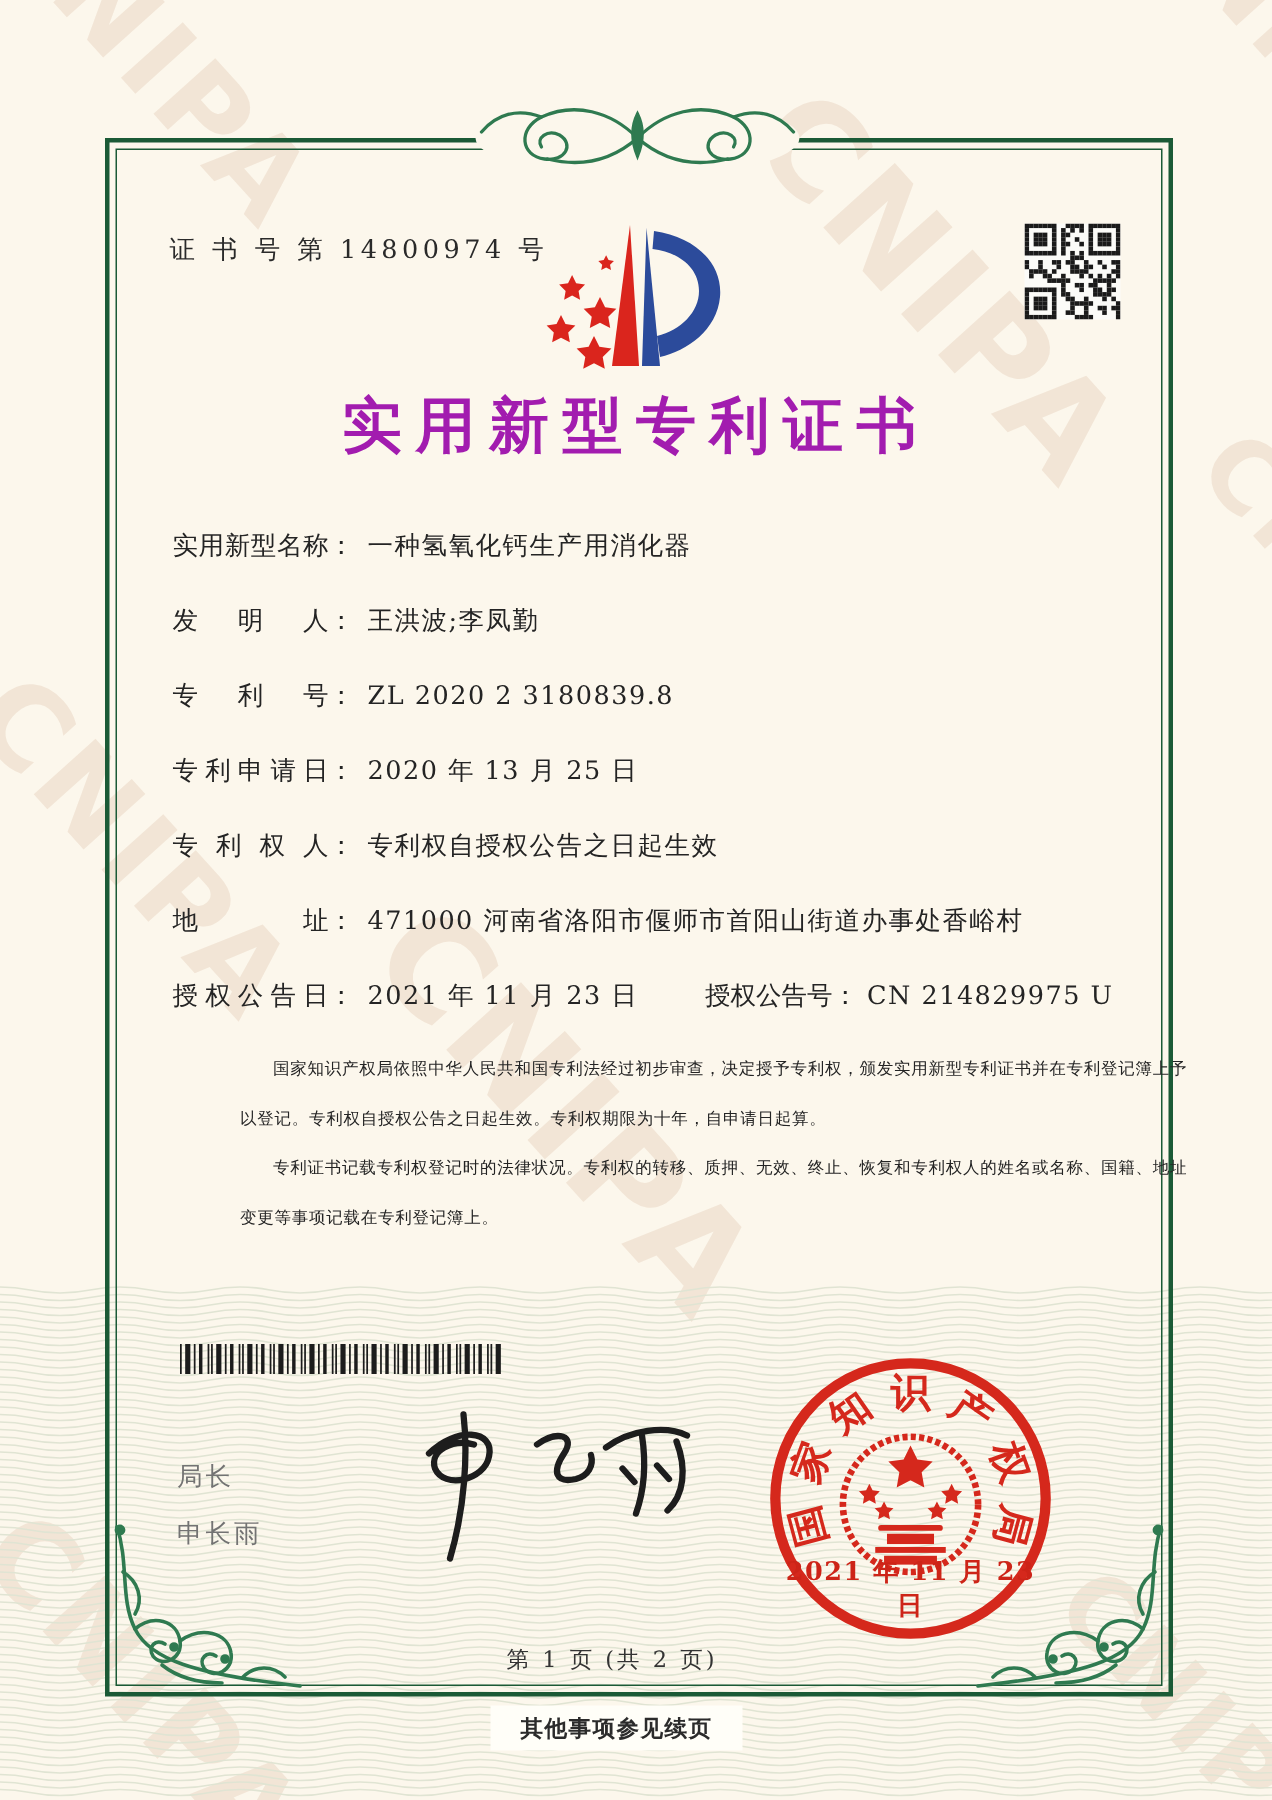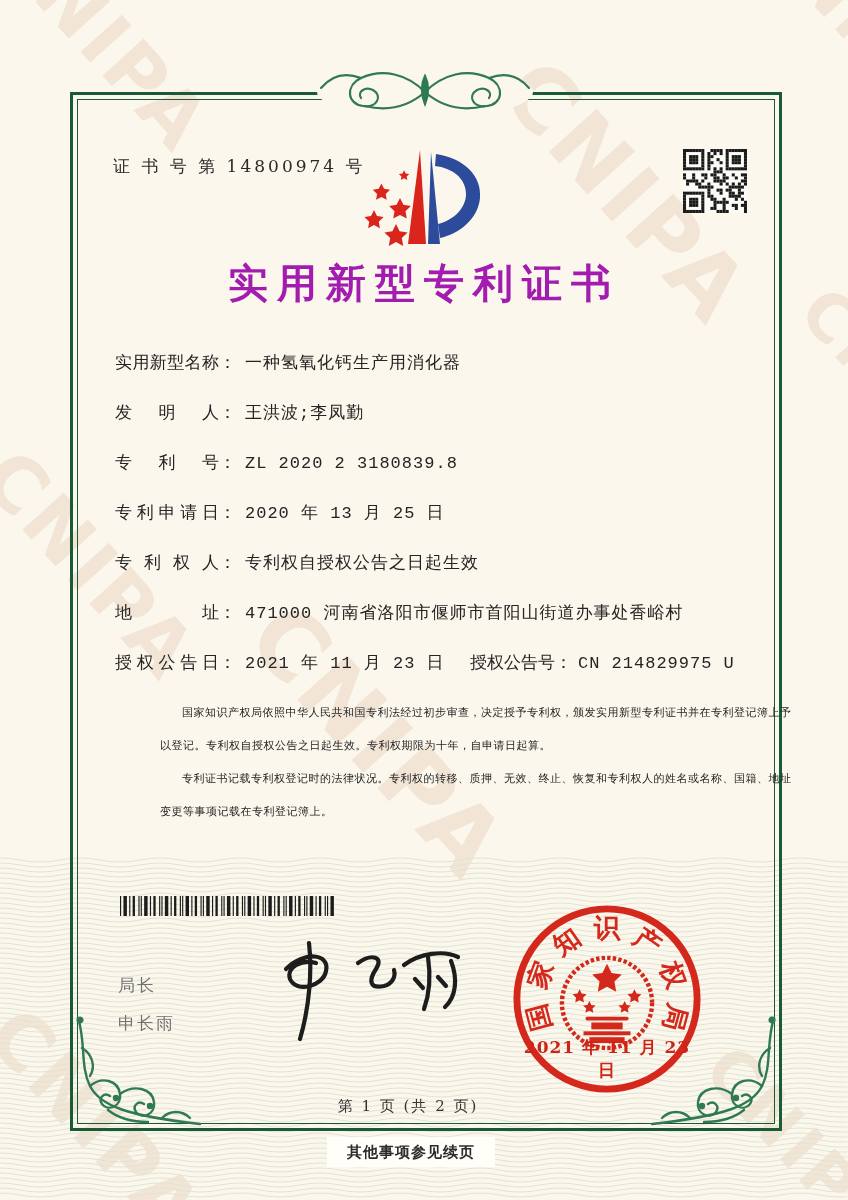--- a/index.html
+++ b/index.html
@@ -27,21 +27,21 @@
 
   .cert-no{position:absolute;left:113px;top:155px;font-size:17px;color:#2a2a2a;
       letter-spacing:3px;}
 
   .logo{position:absolute;left:360px;top:140px;width:136px;height:114px;}
   .qr{position:absolute;left:683px;top:149px;width:64px;height:64px;background:#fbfbf8;}
 
   .title{position:absolute;left:0;top:256px;width:848px;text-align:center;
       font-size:40px;font-weight:700;color:#a21caf;letter-spacing:9px;}
 
-  .fields{position:absolute;left:115px;top:352px;width:645px;font-size:17px;color:#242424;font-family:Liberation Mono, monospace;}
+  .fields{position:absolute;left:115px;top:352px;width:645px;font-size:17px;color:#242424;}
   .field-row{position:relative;height:50px;line-height:24px;}
   .flabel{display:inline-block;width:104px;text-align:justify;text-align-last:justify;
       vertical-align:top;}
   .fcolon{display:inline-block;}
   .fvalue{margin-left:9px;letter-spacing:1px;}
   .pair2{position:absolute;left:355px;top:0;}
   .pair2 .fvalue{margin-left:6px;}
 
   .body-text{position:absolute;left:112px;top:696px;width:641px;font-size:11px;
       line-height:33px;color:#242424;letter-spacing:0.5px;margin-left:48px;}

